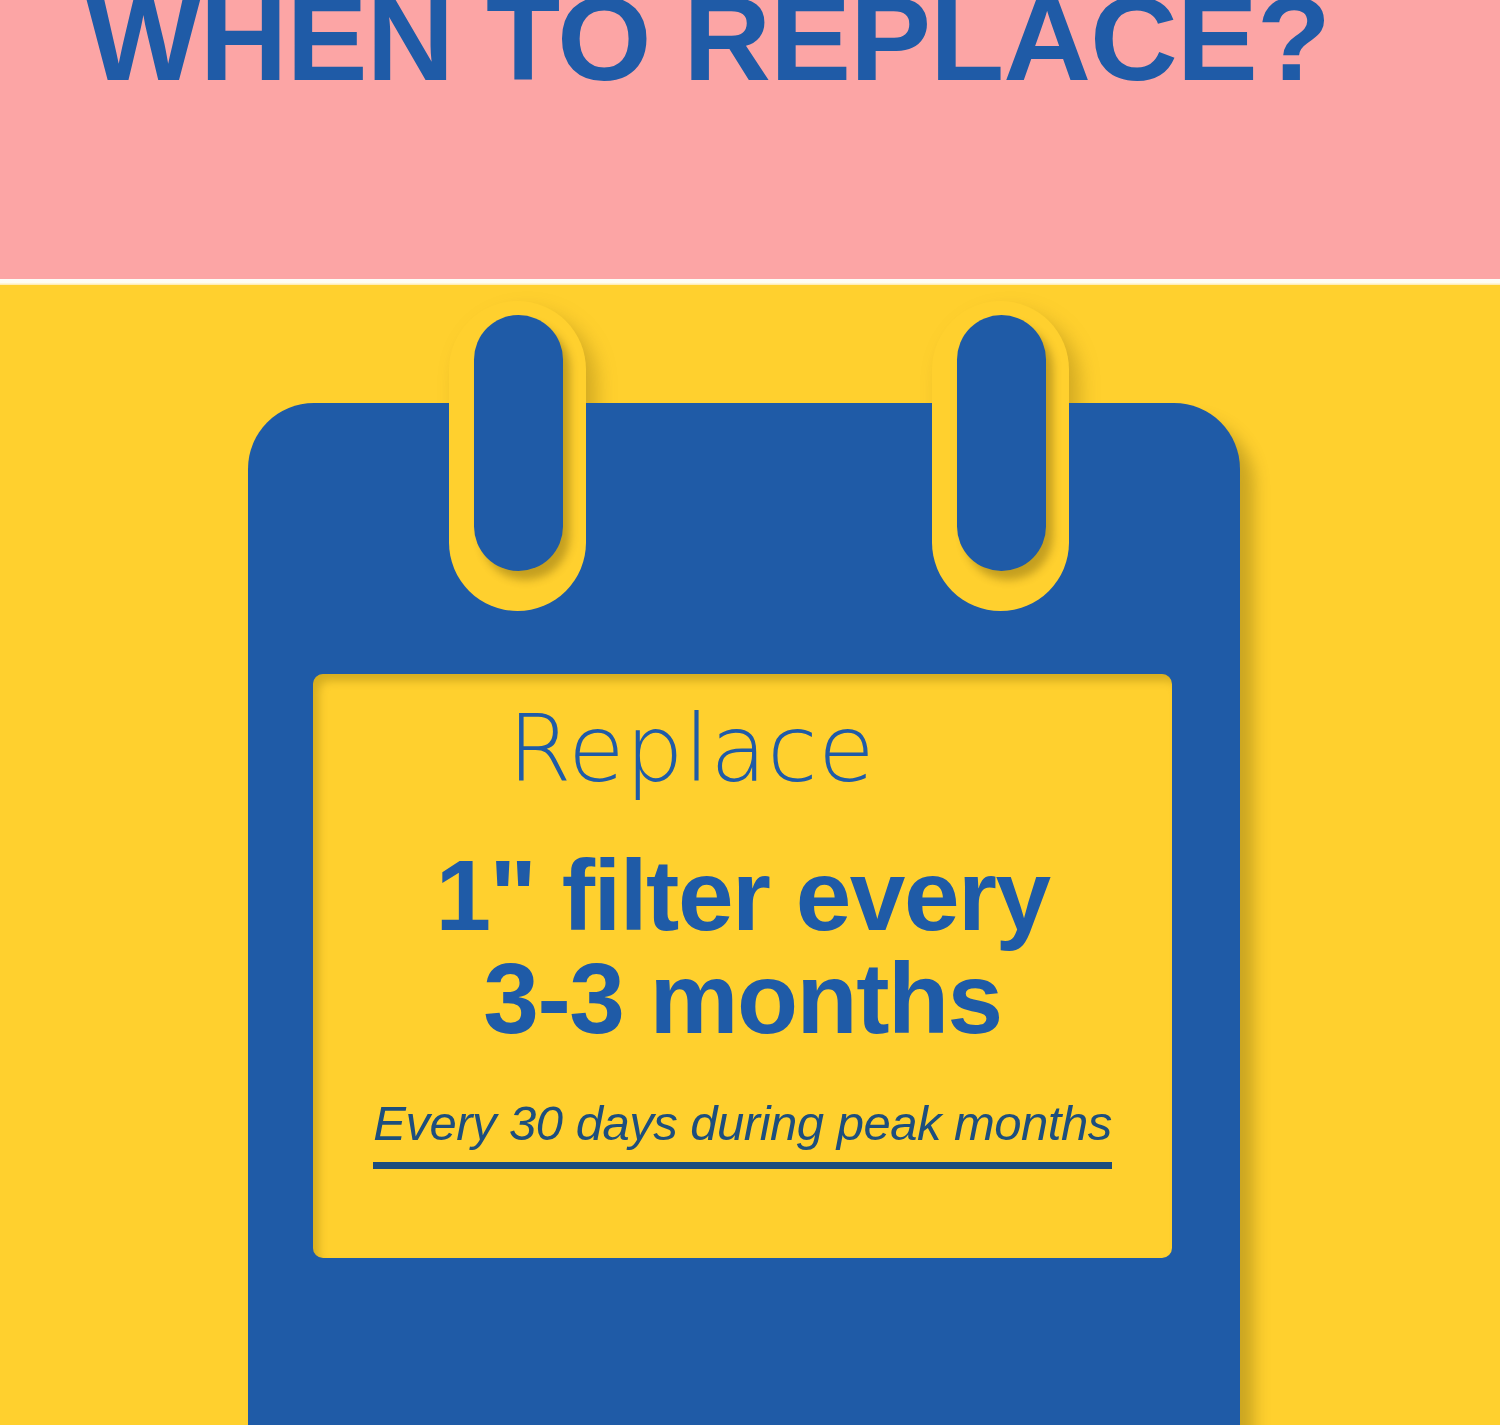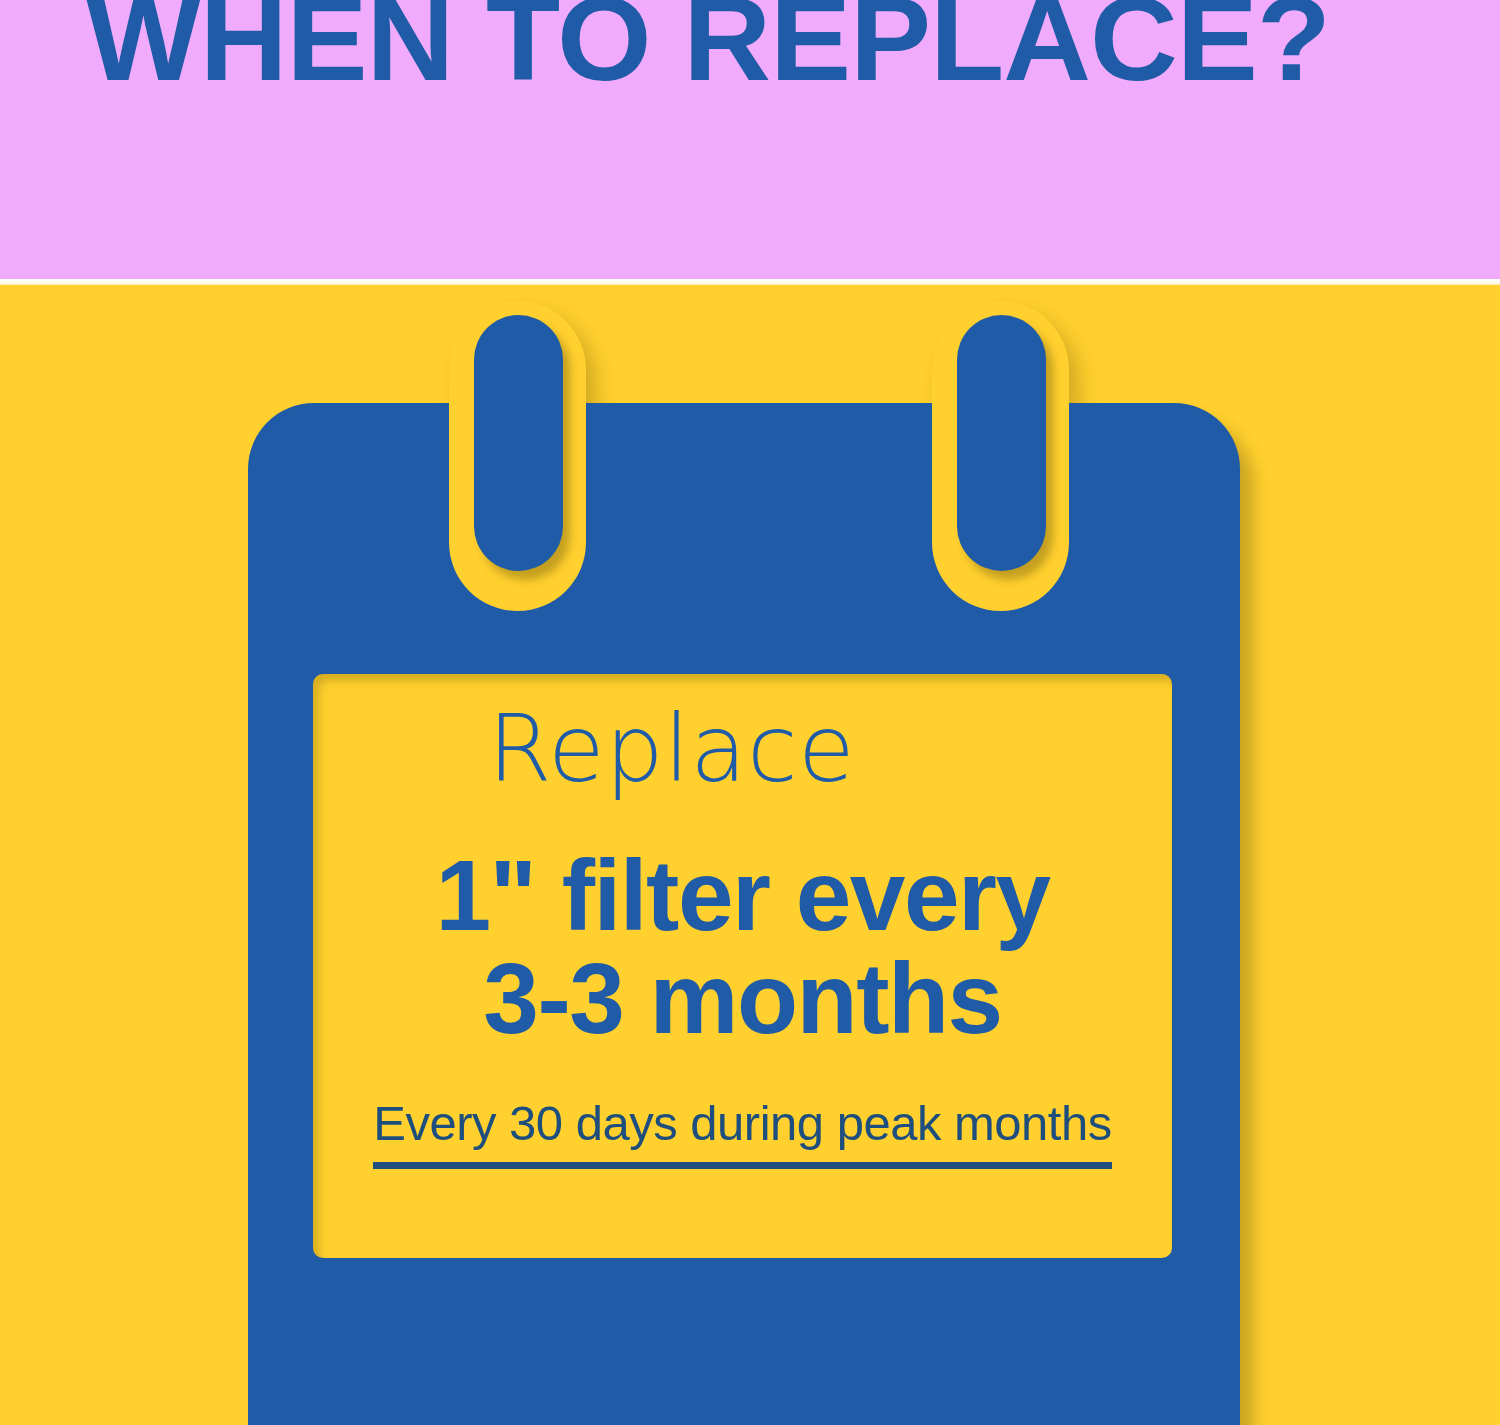--- a/index.html
+++ b/index.html
@@ -22,21 +22,21 @@
     overflow: hidden;
   }
 
   
   .header-band {
     position: absolute;
     left: 0;
     top: 0;
     width: 1500px;
     height: 285px;
-    background: #f0abfc;
+    background: #fca5a5;
   }
 
   .headline {
     position: absolute;
     left: 86px;
     top: -20px;
     font-family: "Liberation Sans Narrow", "Liberation Sans", sans-serif;
     font-weight: bold;
     font-size: 118px;
     line-height: 118px;
@@ -147,20 +147,21 @@
     left: 0;
     top: 28px;
     width: 717px;
     text-align: center;
     font-family: "DejaVu Sans", sans-serif;
     font-weight: 300;
     font-size: 92px;
     line-height: 96px;
     color: #1f5ba7;
     letter-spacing: 0.5px;
+    padding-left: 20px;
   }
 
   .headline-lines {
     position: absolute;
     left: 0;
     top: 170px;
     width: 859px;
     text-align: center;
   }
   .headline-lines .line {
@@ -184,20 +185,21 @@
     display: inline-block;
     font-family: "Liberation Sans", sans-serif;
     font-weight: normal;
     font-size: 49px;
     line-height: 58px;
     color: #1d4e7d;
     letter-spacing: -0.5px;
     white-space: nowrap;
     padding-bottom: 10px;
     border-bottom: 7px solid #1d4e7d;
+    font-style: italic;
   }
 </style>
 </head>
 <body>
 
 <div class="poster">
 
   <div class="header-band">
     <div class="headline">WHEN TO REPLACE?</div>
   </div>

